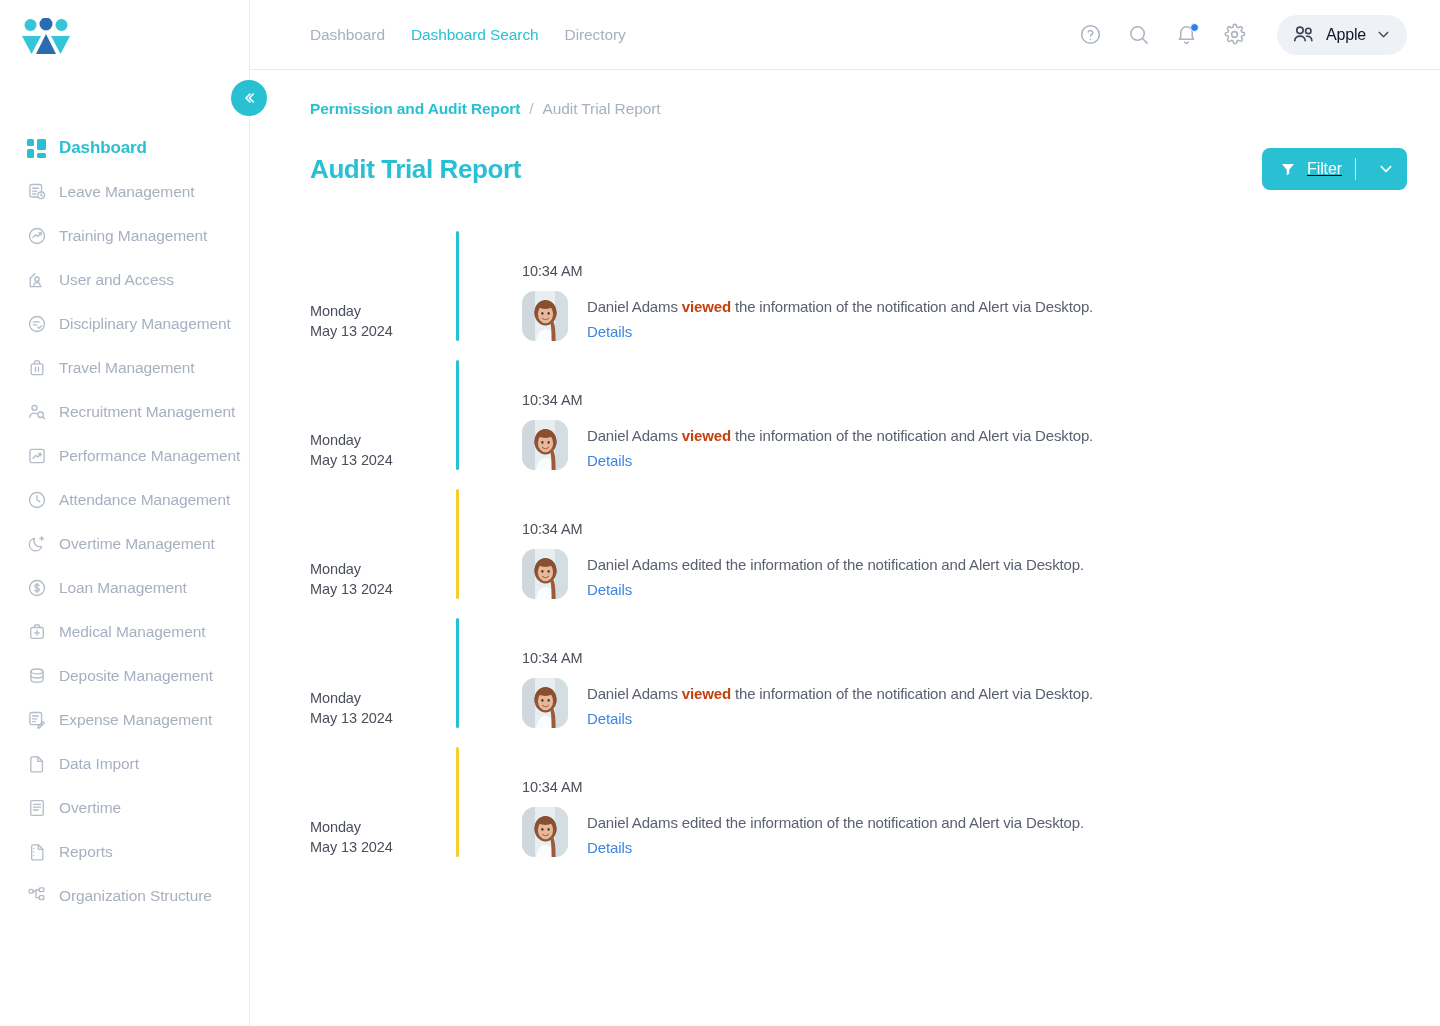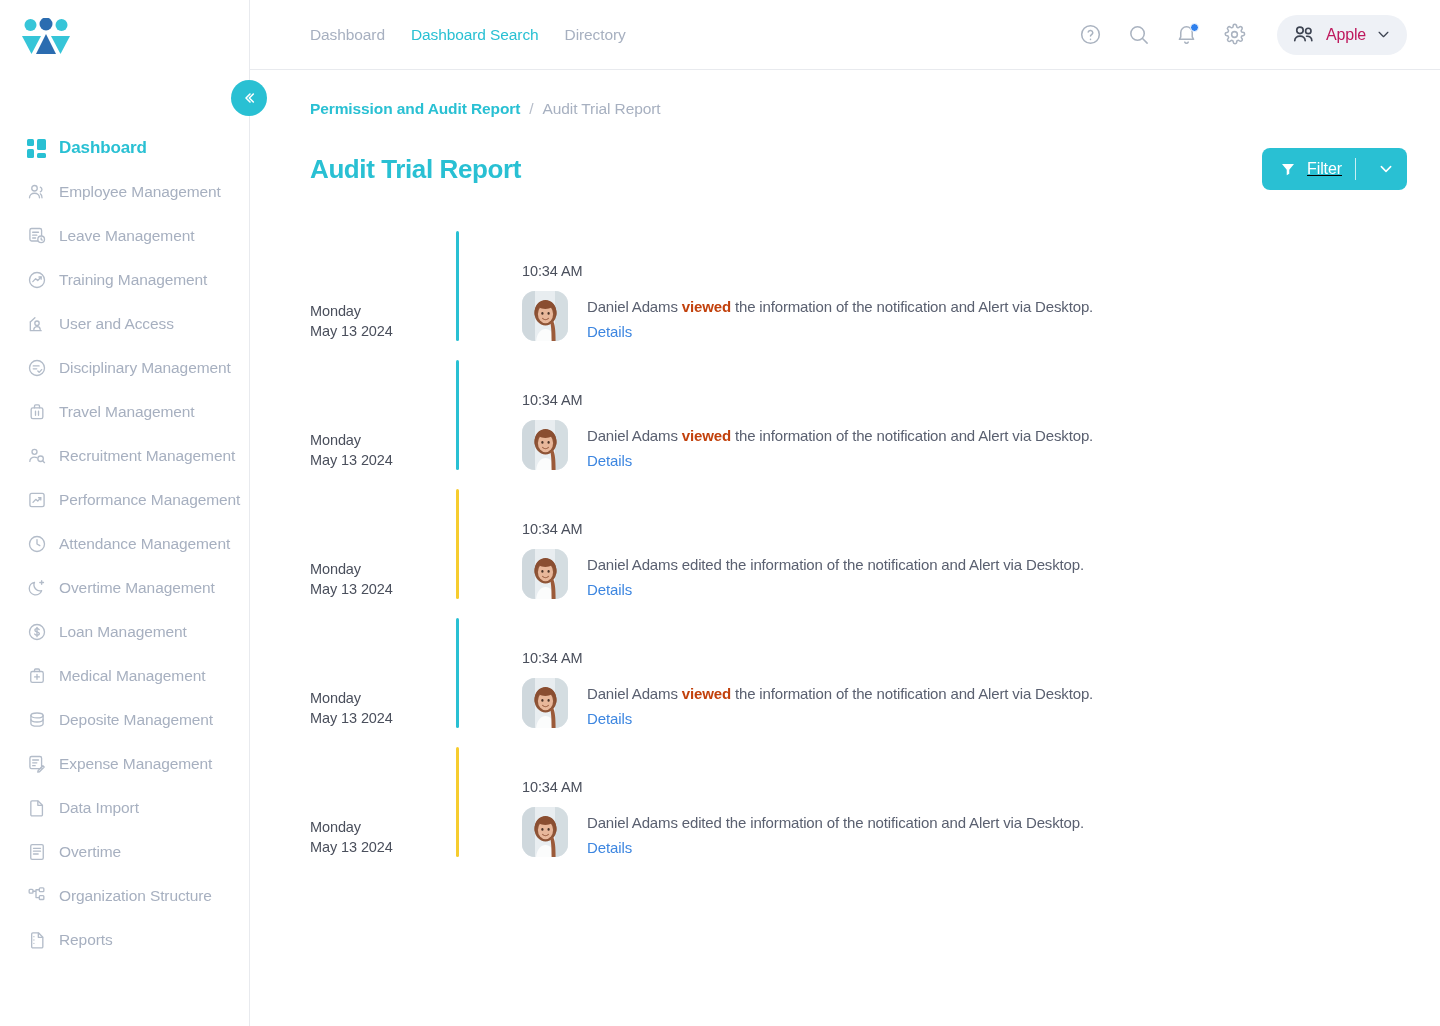--- a/index.html
+++ b/index.html
@@ -108,21 +108,21 @@
   }
   .user-pill {
     display: flex; align-items: center; gap: 10px;
     background: #eef1f6;
     border-radius: 22px;
     height: 40px;
     padding: 0 16px 0 14px;
     cursor: pointer;
     margin-left: 8px;
   }
-  .user-pill .uname { font-size: 16px; color: #be185d; letter-spacing:-0.2px;}
+  .user-pill .uname { font-size: 16px; color: #0f172a; letter-spacing:-0.2px;}
   .user-pill svg.people { width: 25px; height: 25px; }
   .user-pill svg.chev { width: 15px; height: 15px; }
 
   
   .content { padding: 0 33px 0 60px; }
 
   .breadcrumb {
     display: flex; align-items: center; gap: 9px;
     padding-top: 30px;
     font-size: 15.5px;
@@ -246,30 +246,20 @@
           <span class="grid-ico">
               <i></i>
               <i></i>
               <i></i>
               <i></i>
             </span>
         </span>
         <span>Dashboard</span>
       </div>
 
-      <div class="nav-item">
-        <span class="nav-ico">
-          <svg viewBox="0 0 24 24" fill="none" stroke="#b3bcc9" stroke-width="1.6" stroke-linecap="round" stroke-linejoin="round">
-            <circle cx="9" cy="7.5" r="3.3"></circle>
-              <path d="M3 19c0-3.4 2.7-5.5 6-5.5s6 2.1 6 5.5"></path>
-            <path d="M16 6.2a3 3 0 0 1 0 5.6M18 19c0-2.3-.8-3.9-2-4.8"></path>
-          </svg>
-        </span>
-        <span>Employee Management</span>
-      </div>
 
       <div class="nav-item">
         <span class="nav-ico">
           <svg viewBox="0 0 24 24" fill="none" stroke="#b3bcc9" stroke-width="1.6" stroke-linecap="round" stroke-linejoin="round">
             <rect x="3.5" y="3" width="14" height="15" rx="2"></rect>
               <path d="M6.8 7.5h7M6.8 11h5M6.8 14.4h3.5"></path>
             <circle cx="17" cy="16" r="4" fill="#fff"></circle>
               <path d="M17 14.3v1.8l1.2.8"></path>
           </svg>
         </span>
@@ -424,38 +414,38 @@
             <rect x="4.5" y="3.2" width="15" height="17.6" rx="1.6"></rect>
             <path d="M7.8 7.6h8.4M7.8 11h8.4M7.8 14.4h5.6"></path>
           </svg>
         </span>
         <span>Overtime</span>
       </div>
 
       <div class="nav-item">
         <span class="nav-ico">
           <svg viewBox="0 0 24 24" fill="none" stroke="#b3bcc9" stroke-width="1.6" stroke-linecap="round" stroke-linejoin="round">
+            <path d="M7 3.5h7L19 8.6V20a1.4 1.4 0 0 1-1.4 1.4H7A1.4 1.4 0 0 1 5.6 20V4.9A1.4 1.4 0 0 1 7 3.5z"></path>
+            <path d="M13.6 3.8v5h5"></path>
+              <path d="M8.3 8v.01M8.3 12v.01M8.3 16v.01"></path>
+          </svg>
+        </span>
+        <span>Reports</span>
+      </div>
+
+      <div class="nav-item">
+        <span class="nav-ico">
+          <svg viewBox="0 0 24 24" fill="none" stroke="#b3bcc9" stroke-width="1.6" stroke-linecap="round" stroke-linejoin="round">
             <rect x="2.6" y="4" width="4.6" height="4.6" rx="1"></rect>
             <rect x="14.8" y="2.2" width="5.4" height="4.6" rx="1"></rect>
             <rect x="14.8" y="11.6" width="5.4" height="4.6" rx="1"></rect>
             <path d="M7.2 6.3h3.6v-1.8h4M10.8 6.3v7.6h4"></path>
           </svg>
         </span>
         <span>Organization Structure</span>
-      </div>
-
-      <div class="nav-item">
-        <span class="nav-ico">
-          <svg viewBox="0 0 24 24" fill="none" stroke="#b3bcc9" stroke-width="1.6" stroke-linecap="round" stroke-linejoin="round">
-            <path d="M7 3.5h7L19 8.6V20a1.4 1.4 0 0 1-1.4 1.4H7A1.4 1.4 0 0 1 5.6 20V4.9A1.4 1.4 0 0 1 7 3.5z"></path>
-            <path d="M13.6 3.8v5h5"></path>
-              <path d="M8.3 8v.01M8.3 12v.01M8.3 16v.01"></path>
-          </svg>
-        </span>
-        <span>Reports</span>
       </div>
 
     </nav>
   </aside>
 
   <button class="collapse-btn">
     <svg viewBox="0 0 24 24" fill="none" stroke="#ffffff" stroke-width="2.4" stroke-linecap="round" stroke-linejoin="round">
       <path d="M13.5 6 7.5 12l6 6"></path>
         <path d="M18.5 6l-6 6 6 6"></path>
     </svg>

